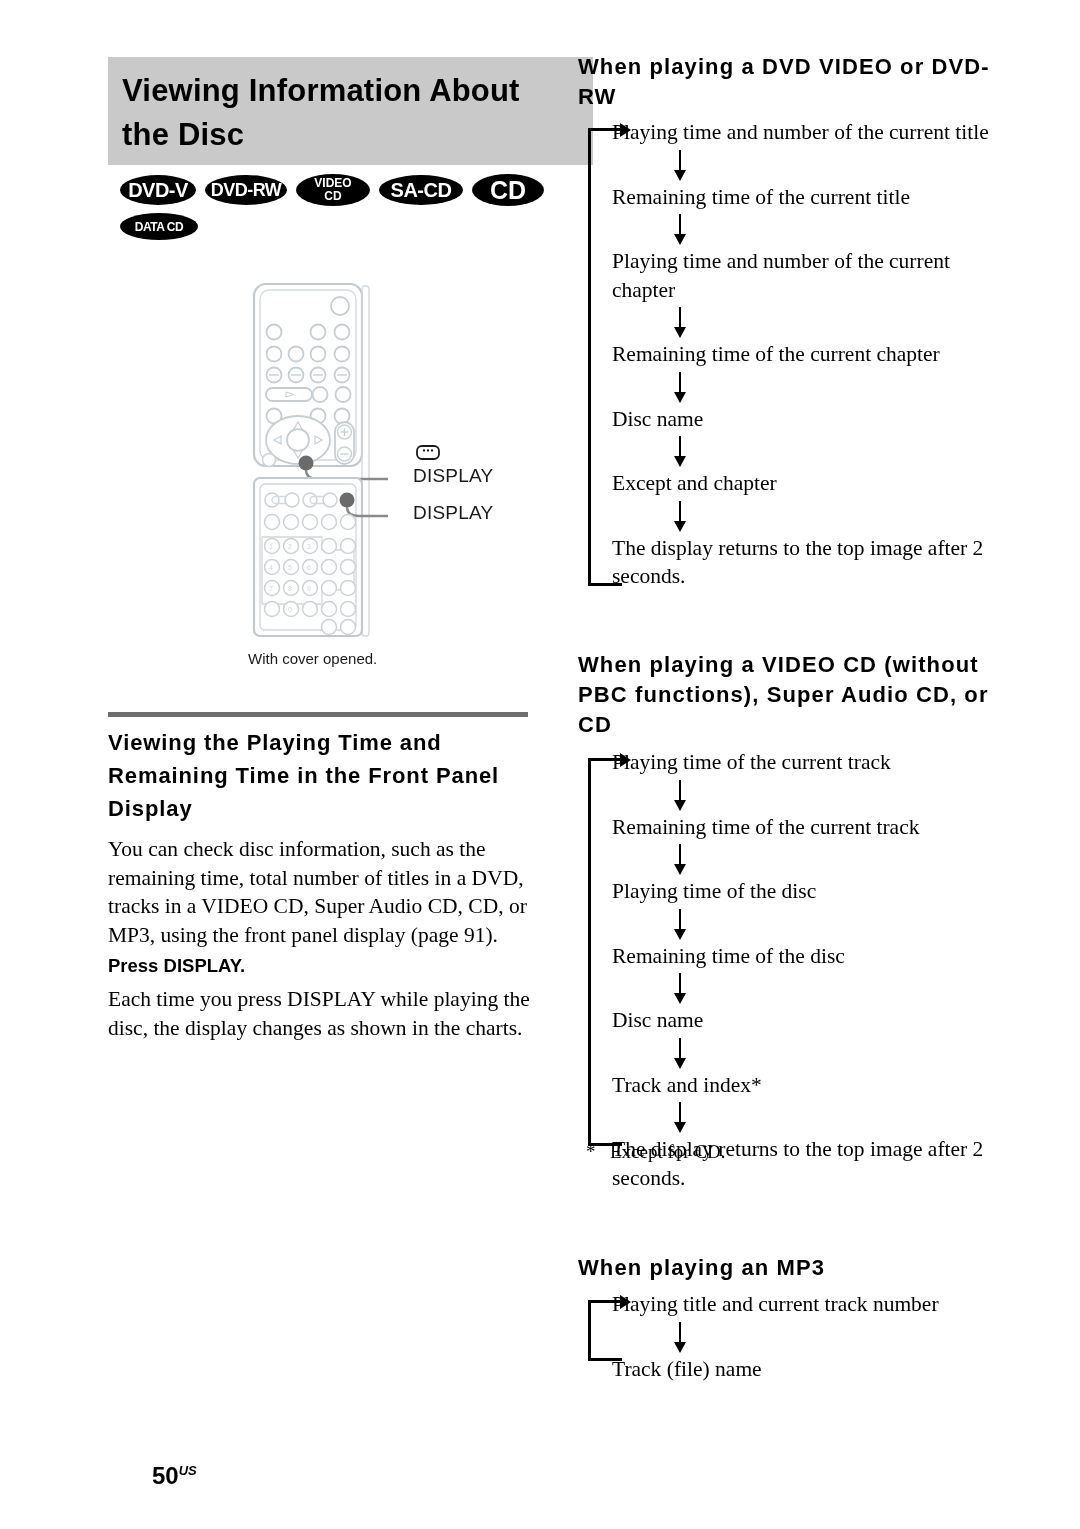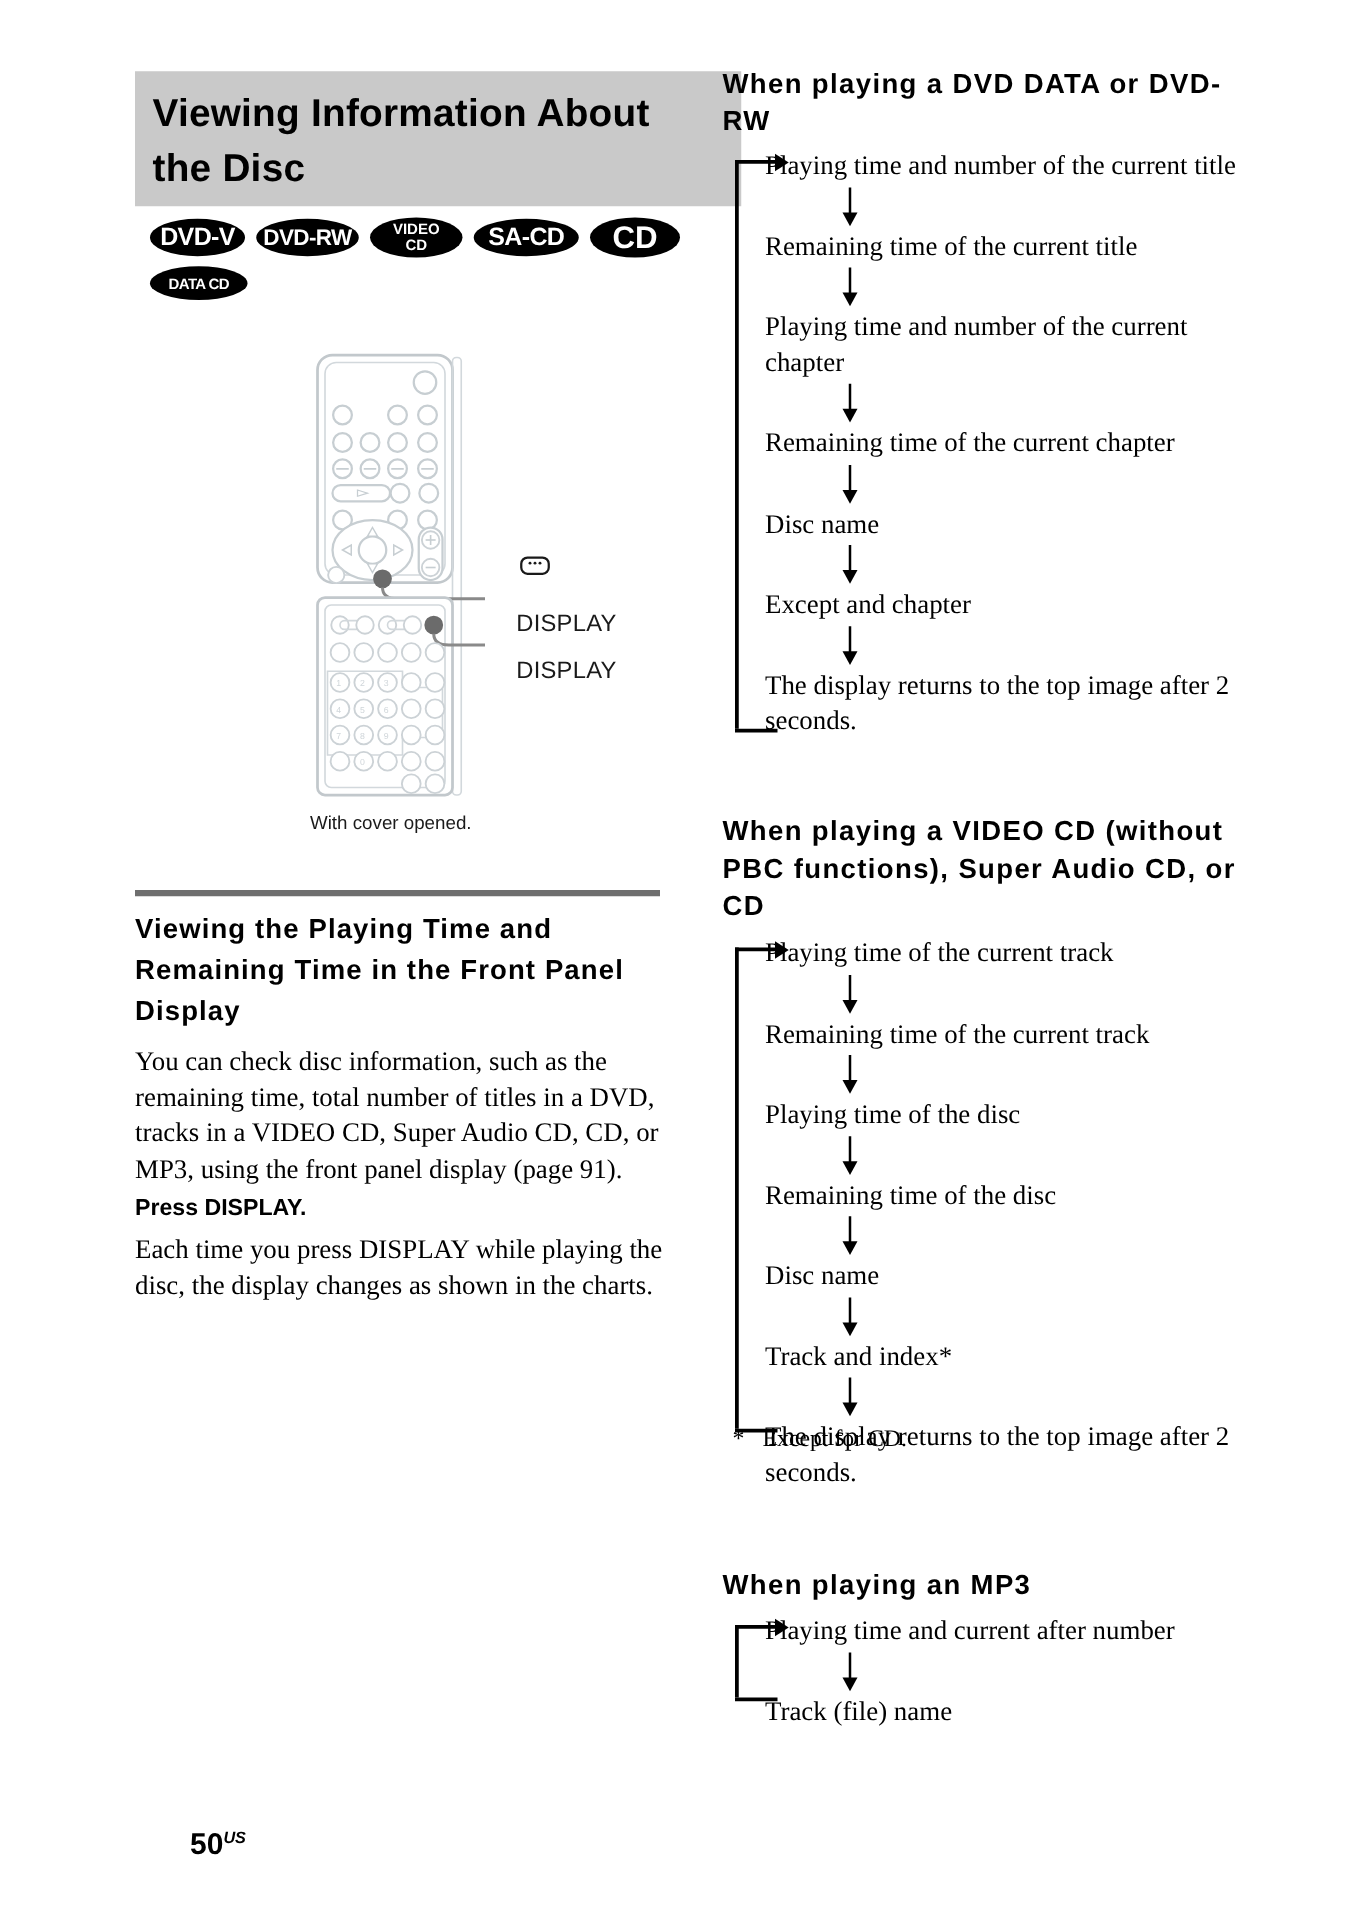--- a/index.html
+++ b/index.html
@@ -96,21 +96,20 @@
     font-family: "Liberation Sans", "DejaVu Sans", sans-serif;
     font-size: 15px;
     color: #1a1a1a;
   }
   .callout-label {
     position: absolute;
     font-family: "Liberation Sans", "DejaVu Sans", sans-serif;
     font-size: 19px;
     color: #1a1a1a;
     letter-spacing: 0.2px;
-    margin-top: 24px;
   }
   .callout-1 { left: 305px; top: 465px; }
   .callout-2 { left: 305px; top: 502px; }
   .display-glyph { position:absolute; left: 307px; top: 444px; }
 
   .rule {
     position: absolute;
     left: 0px;
     top: 712px;
     width: 420px;
@@ -465,21 +464,21 @@
     <div class="bold-lead">Press DISPLAY.</div>
     <div class="body-para para-2">Each time you press DISPLAY while playing the disc, the display changes as shown in the charts.</div>
 
     <div class="page-number">
       <span>50</span><sup>US</sup>
     </div>
   </div>
 
   <div class="col-right">
 
-    <div class="h3 h3-dvd">When playing a DVD DATA or DVD-RW</div>
+    <div class="h3 h3-dvd">When playing a DVD VIDEO or DVD-RW</div>
 
     <div class="flow flow-dvd">
       <div class="flow-inner">
         <div class="loop">
           <div class="vbar" style="height:455px;"></div>
           <div class="htop"></div>
           <div class="hbot" style="top:465px;"></div>
         </div>
 
         <div class="flow-item">Playing time and number of the current title</div>
@@ -531,20 +530,20 @@
     <div class="h3 h3-mp3">When playing an MP3</div>
 
     <div class="flow flow-mp3">
       <div class="flow-inner">
         <div class="loop">
           <div class="vbar" style="height:58px;"></div>
           <div class="htop"></div>
           <div class="hbot" style="top:68px;"></div>
         </div>
 
-        <div class="flow-item">Playing time and current after number</div>
+        <div class="flow-item">Playing title and current track number</div>
         <div class="arrow-gap"></div>
         <div class="flow-item">Track (file) name</div>
       </div>
     </div>
 
   </div>
 </div>
 
 </body></html>

